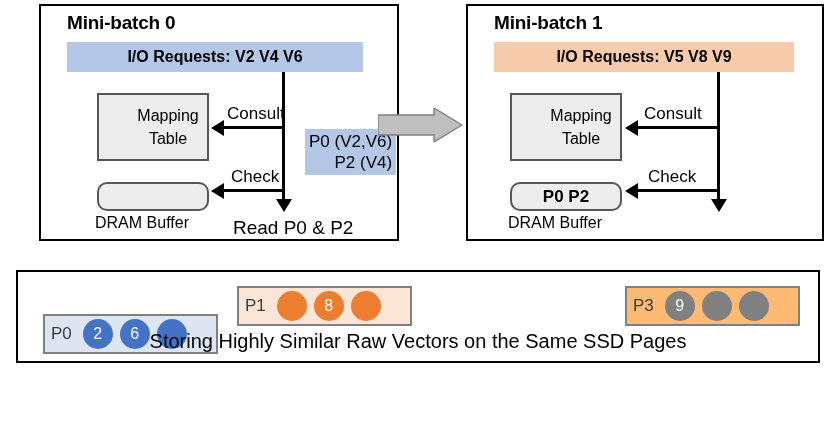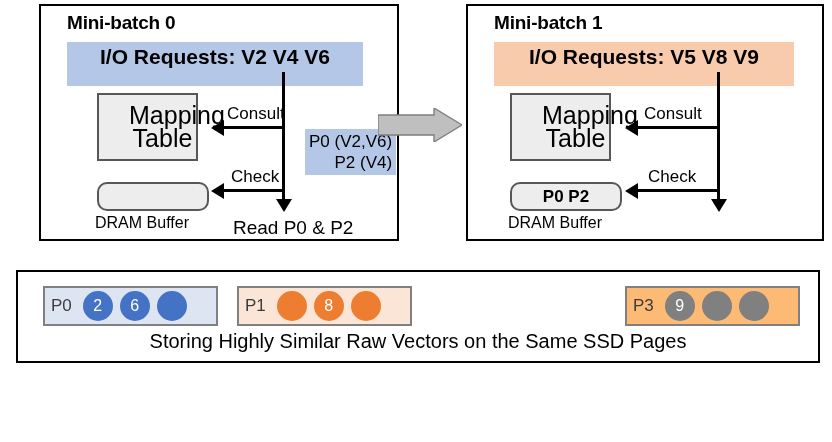--- a/index.html
+++ b/index.html
@@ -40,43 +40,43 @@
     font-size: 19px;
     font-weight: bold;
     letter-spacing: -0.2px;
     white-space: nowrap;
   }
 
   .io-bar {
     position: absolute;
     left: 26px;
     top: 36px;
-    height: 44px;
+    height: 30px;
     line-height: 30px;
-    font-size: 21px;
+    font-size: 16px;
     font-weight: bold;
     text-align: center;
     white-space: nowrap;
     box-sizing: border-box;
   }
   #io-bar-0 { width: 296px; background: #b4c7e7; }
   #io-bar-1 { width: 300px; background: #f8cbad; }
 
   
   .gray-box {
     position: absolute;
     background: #ededed;
     border: 2px solid #575757;
     box-sizing: border-box;
     text-align: center;
   }
   .mapping-table {
-    width: 101px;
+    width: 112px;
     height: 68px;
-    font-size: 25px;
+    font-size: 16px;
     line-height: 23px;
     padding-top: 9px;
     padding-left: 30px;
   }
   #map-0 { left: 56px;  top: 87px; }
   #map-1 { left: 42px;  top: 87px; }
 
   .dram-box {
     width: 112px;
     height: 29px;
@@ -188,21 +188,21 @@
     height: 30px;
     border-radius: 50%;
     margin-left: 7px;
     color: #ffffff;
     font-size: 16px;
     line-height: 30px;
     text-align: center;
     flex: 0 0 auto;
   }
 
-  #pg-p0 { left: 25px;  background: #dee5f2; }
+  #pg-p0 { left: 25px;  background: #dee5f2; margin-top: 28px; }
   #pg-p1 { left: 219px; background: #fbe5d6; }
   #pg-p2 { left: 413px; background: #e2efd9; }
   #pg-p3 { left: 607px; background: #fdba74; }
 
   #storage-caption {
     position: absolute;
     left: 0;
     top: 58px;
     width: 100%;
     text-align: center;

